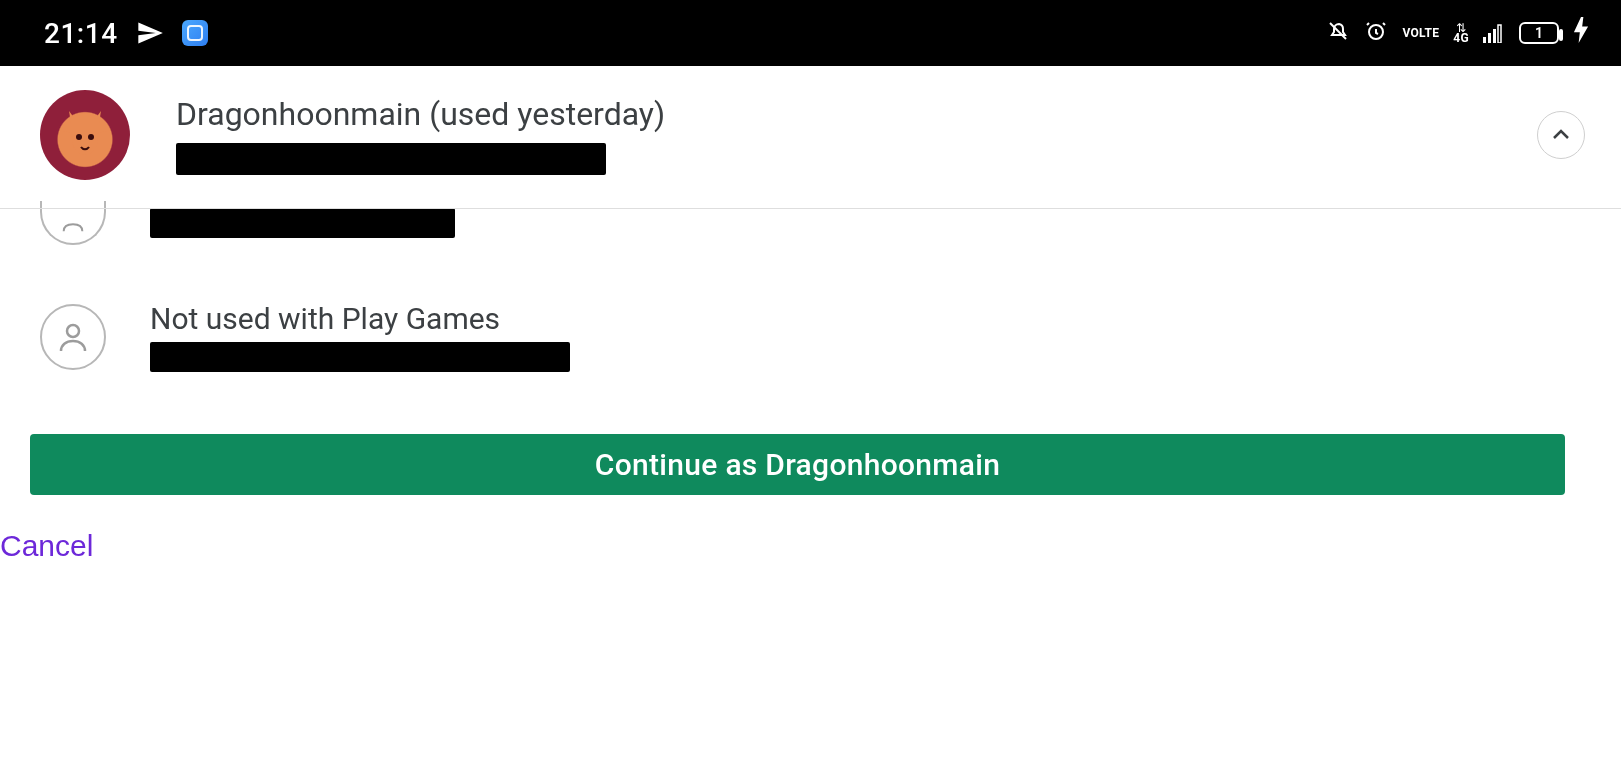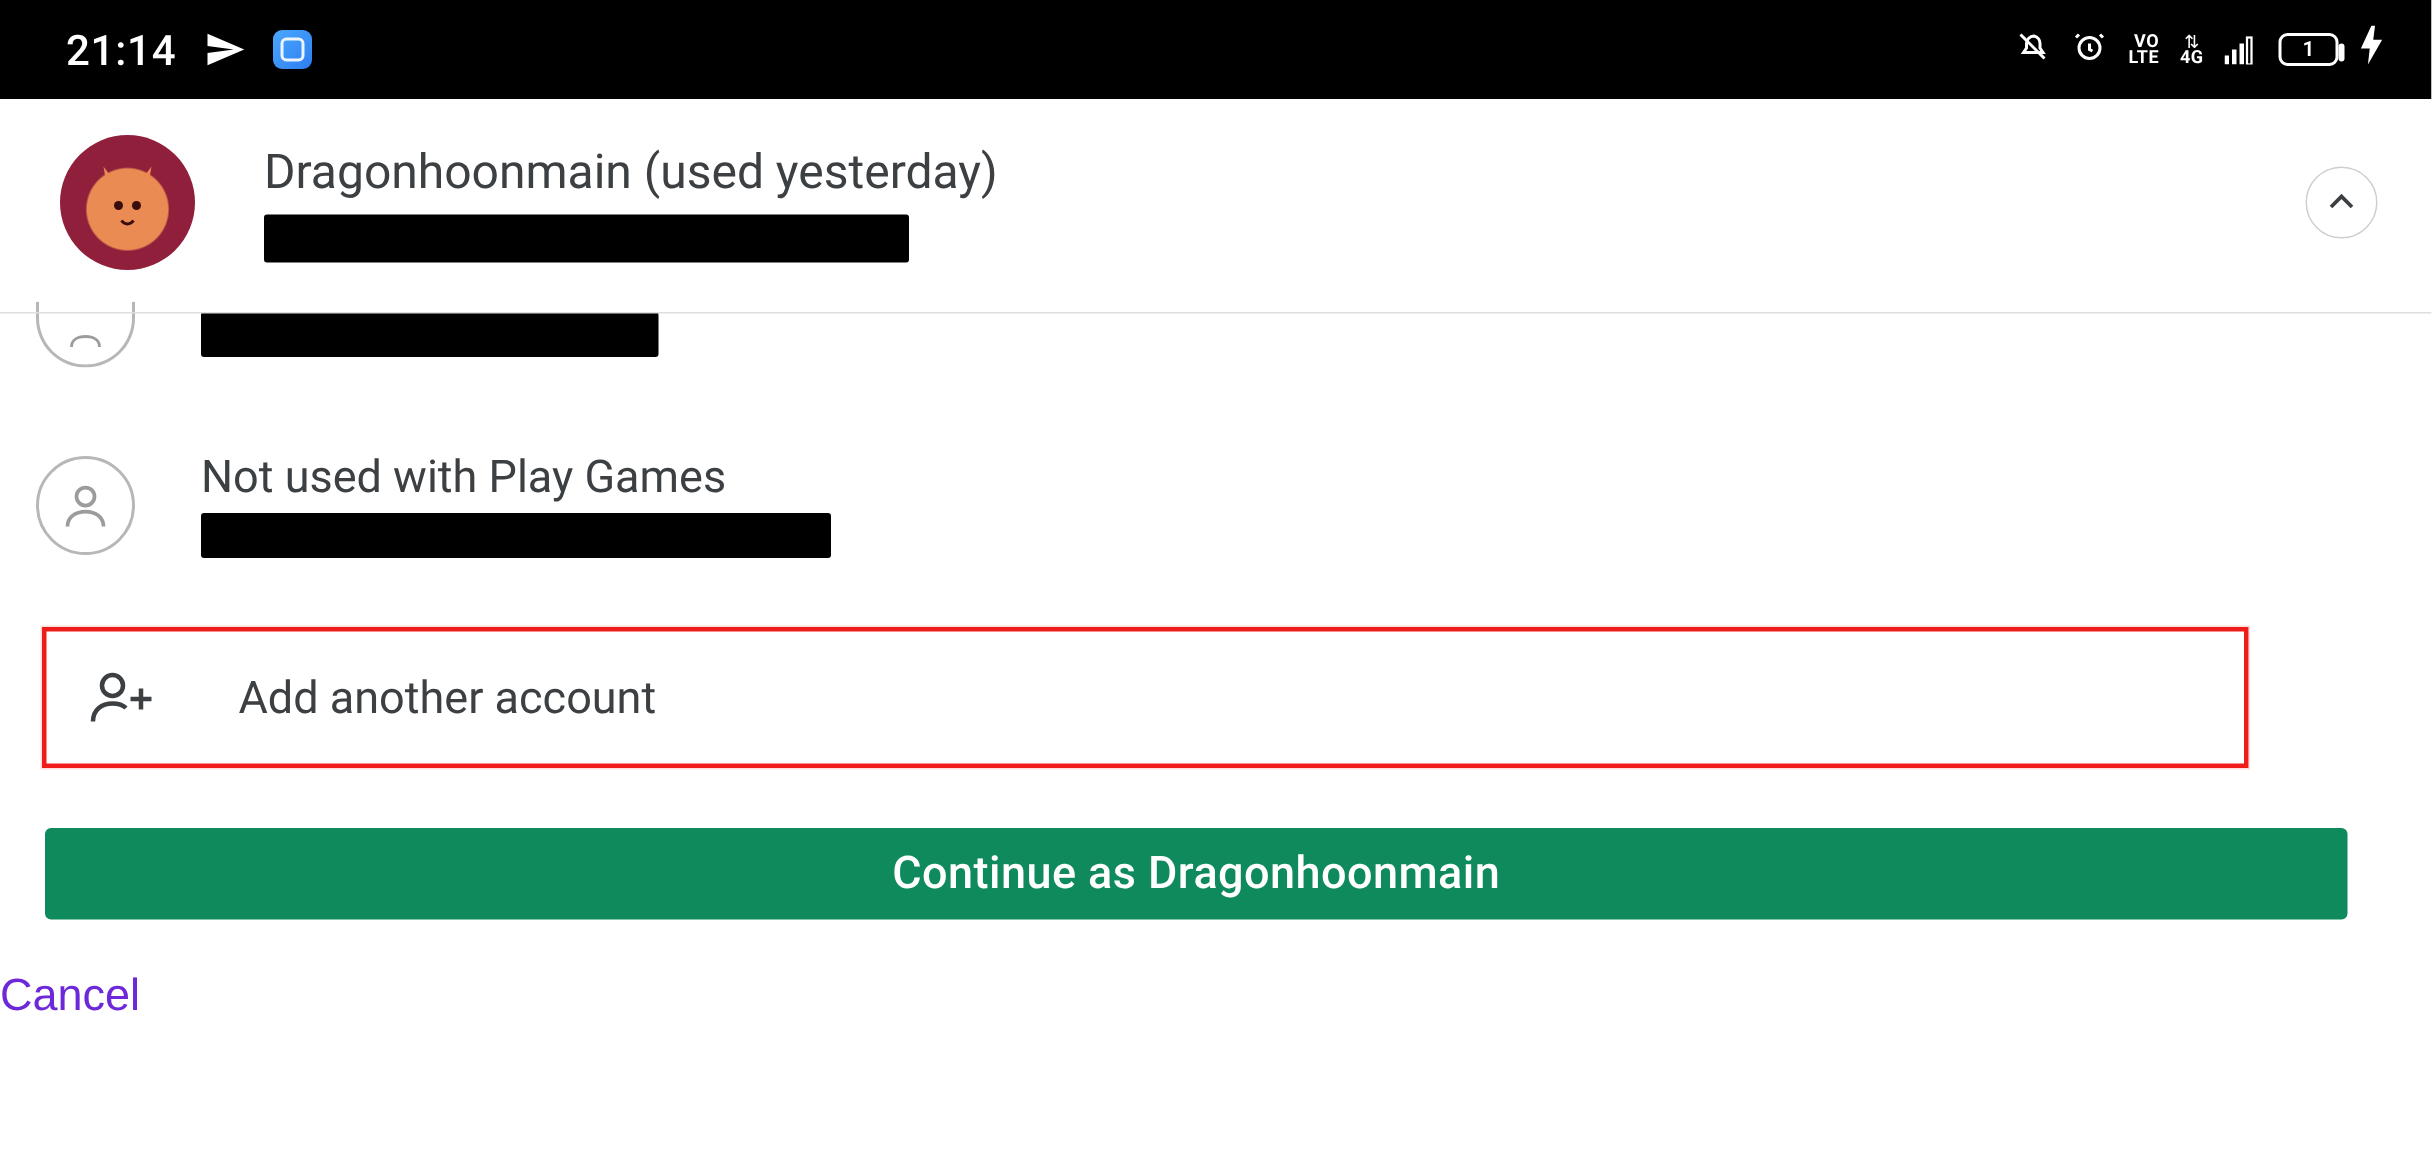--- a/index.html
+++ b/index.html
@@ -33,21 +33,21 @@
       position: relative;
     }
     .blue-app-ic::after {
       content: ""; position: absolute; inset: 5px;
       border: 2px solid rgba(255,255,255,0.9); border-radius: 4px;
     }
     .tiny-label {
       font-size: 12px; line-height: 11px; font-weight: 700;
       letter-spacing: 0.3px;
     }
-    .volte-stack { display:flex; flex-direction:column; align-items:flex-end; }
+    .volte-stack { display:flex; flex-direction:row; align-items:flex-end; }
     .sig-4g { display:flex; flex-direction:column; align-items:center; }
     .sig-4g .arrows { font-size:12px; line-height:10px; }
     .battery {
       width: 40px; height: 22px; border: 2px solid #fff; border-radius: 6px;
       position: relative; display:flex; align-items:center; justify-content:center;
       font-size:14px; font-weight:600;
     }
     .battery::after {
       content:""; position:absolute; right:-6px; top:5px; width:4px; height:12px;
       background:#fff; border-radius:2px;
@@ -80,21 +80,21 @@
       border: 1px solid #cfcfcf; background:#fff;
       display:flex; align-items:center; justify-content:center;
       margin-right: 8px;
     }
 
     
     .list-area { padding: 0 0 0 0; }
 
     .acct-row, .add-row {
       display:flex; align-items:center;
-      padding: 18px 40px 18px 24px;
+      padding: 18px 40px 18px 40px;
     }
     .acct-row.partial { padding-top: 0; margin-top:-8px; }
 
     .avatar-blank {
       width: 66px; height: 66px; flex:none; border-radius:50%;
       border: 2px solid #b7b7b7; background:#fff;
       display:flex; align-items:center; justify-content:center;
     }
     .acct-text { margin-left: 44px; }
     .acct-title { font-size: 30px; color:#3c4043; }
@@ -226,32 +226,20 @@
         <circle cx="20" cy="14" r="6"></circle>
           <path d="M8 34c0-6 5-10 12-10s12 4 12 10"></path>
       </svg>
     </div>
     <div class="acct-text">
       <div class="acct-title">Not used with Play Games</div>
       <div class="redact-md2"></div>
     </div>
   </div>
 
-  <div class="add-box">
-    <div class="add-row">
-      <span class="add-ic">
-        <svg width="44" height="36" viewBox="0 0 44 36" fill="none" stroke="#3c4043" stroke-width="3">
-          <circle cx="15" cy="10" r="7"></circle>
-          <path d="M2 34c0-8 6-12 13-12 4 0 7 1 9 3"></path>
-          <path d="M34 12v14M27 19h14"></path>
-        </svg>
-      </span>
-      <span class="add-label">Add another account</span>
-    </div>
-  </div>
 
   <div class="primary-btn">
     <span>Continue as Dragonhoonmain</span>
   </div>
 
   <button class="cancel-btn">
     <span>Cancel</span>
   </button>
 
 </div>

